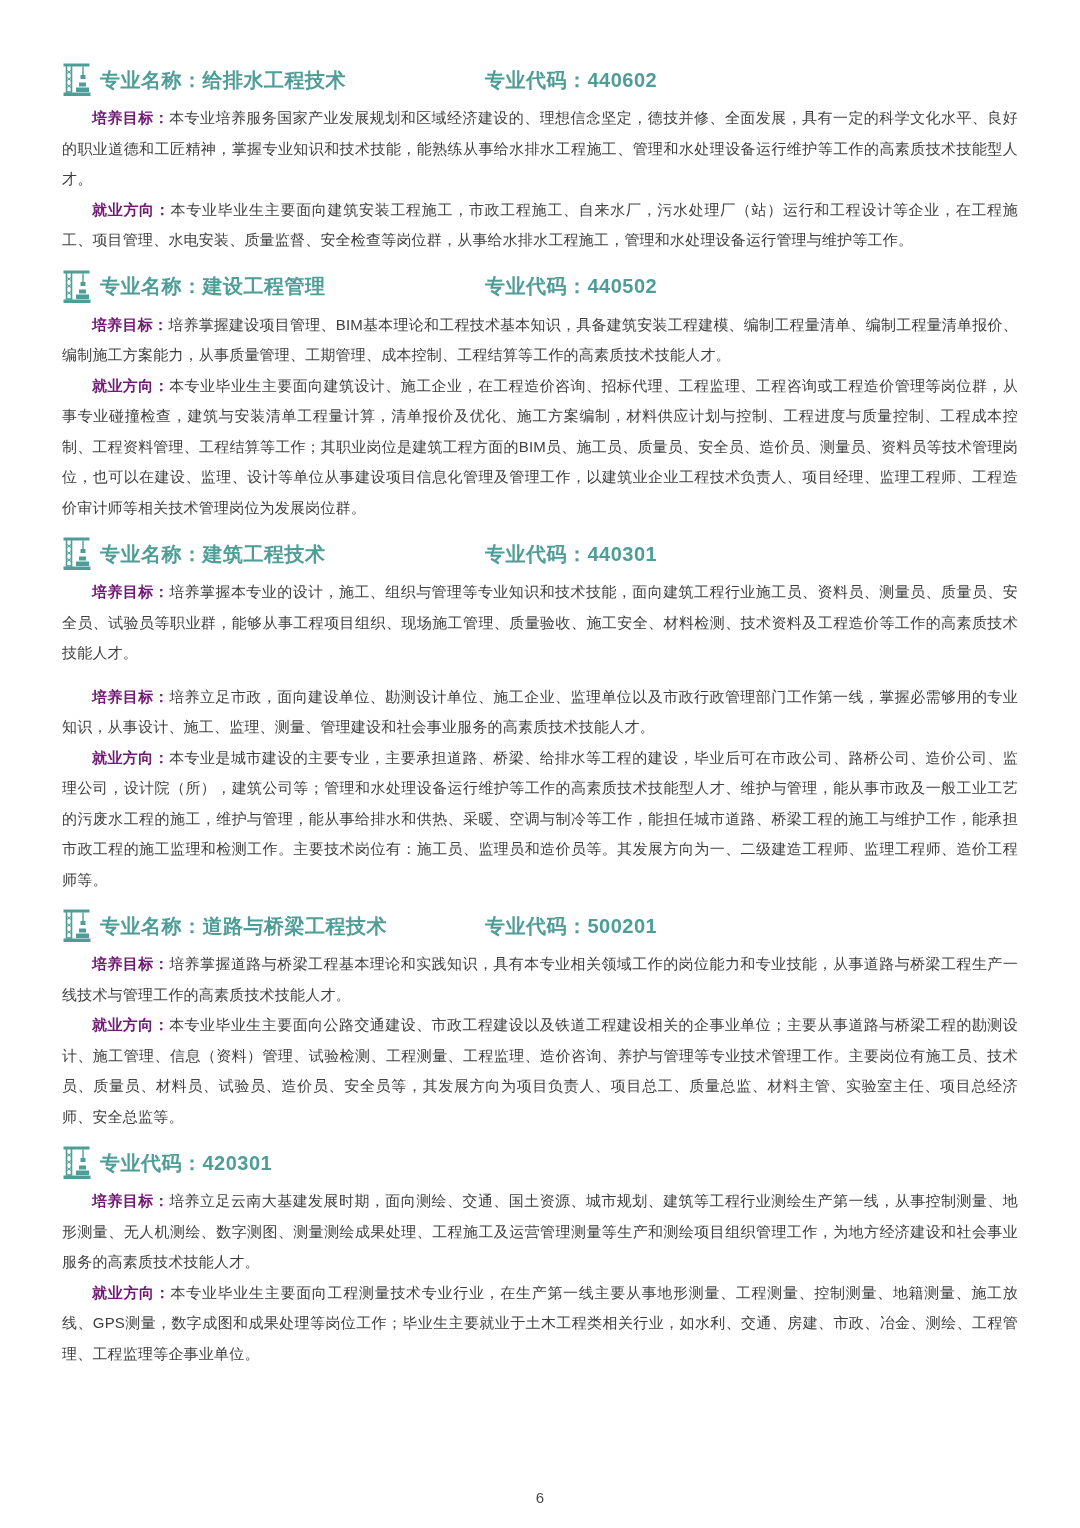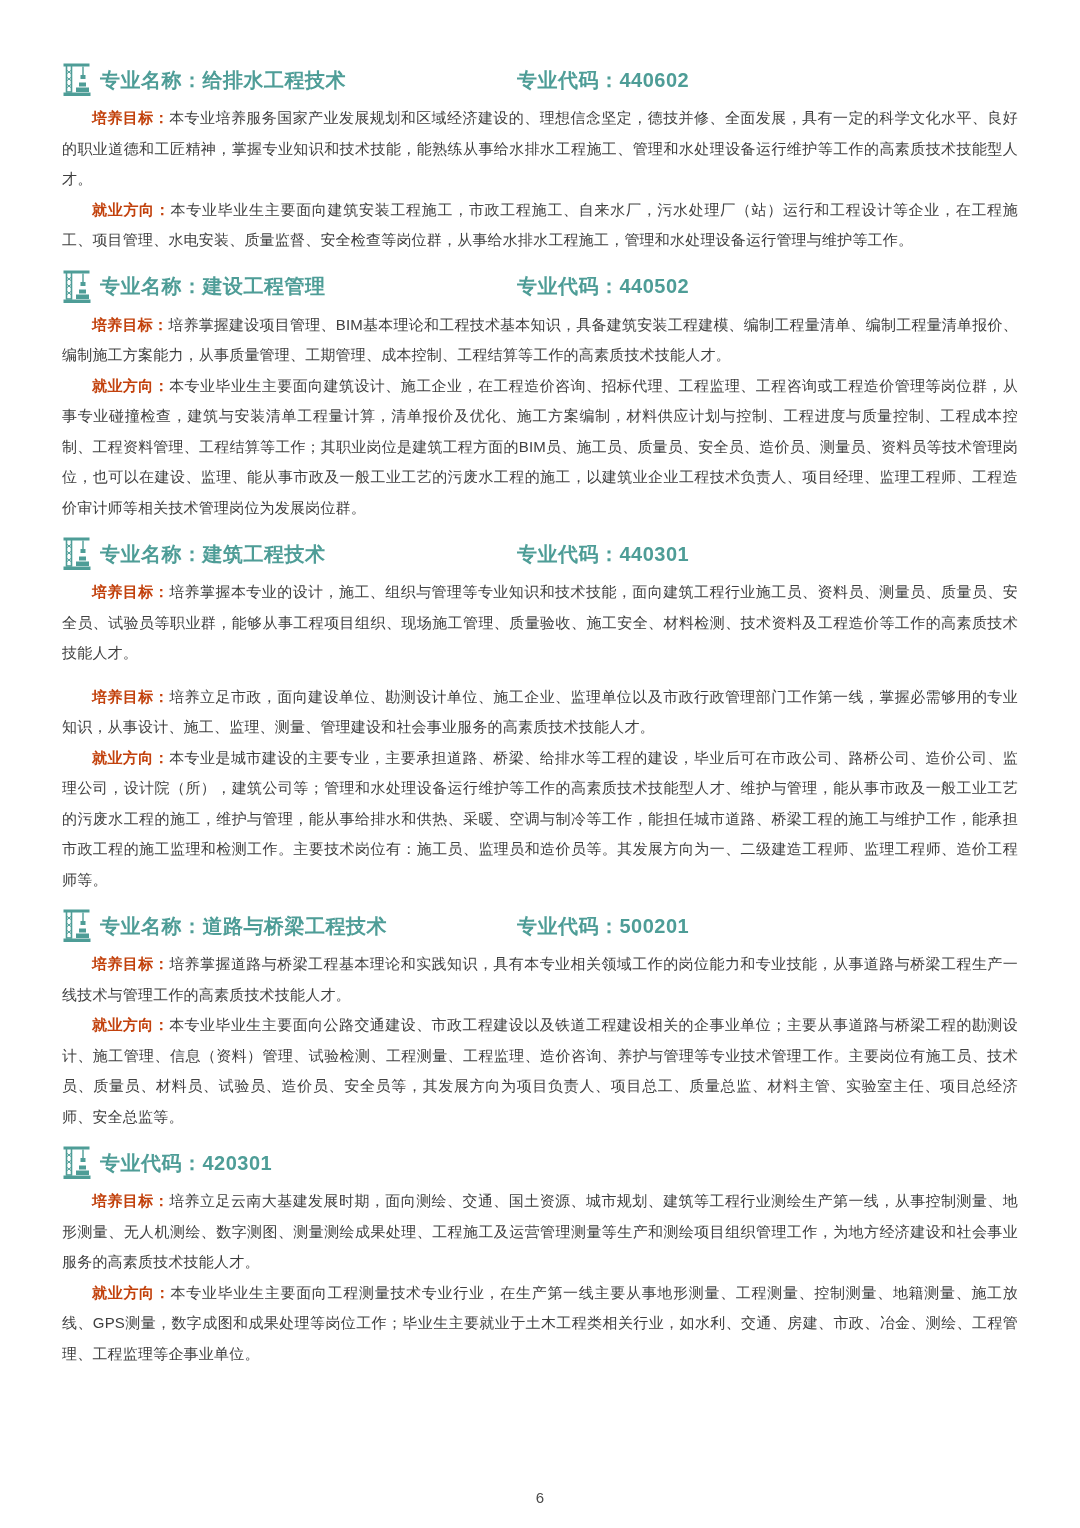--- a/index.html
+++ b/index.html
@@ -27,34 +27,33 @@
     height: 36px;
     margin-right: 8px;
     flex: 0 0 auto;
   }
   .major-title {
     color: #4e9d97;
     font-weight: bold;
     font-size: 20px;
     letter-spacing: 0.5px;
     display: flex;
-    gap: 32px;
   }
   .name-block { width: 385px; display: inline-block; }
   .code-block { display: inline-block; }
   .para {
     font-size: 15px;
     line-height: 30.5px;
     text-align: justify;
     text-indent: 2em;
     color: #404040;
     letter-spacing: 0.2px;
   }
   .para-label {
-    color: #c2410c;
+    color: #701a75;
     font-weight: bold;
   }
   .page-footer {
     position: absolute;
     left: 0;
     bottom: 22px;
     width: 100%;
     text-align: center;
     font-size: 15px;
     color: #4a4a4a;
@@ -106,21 +105,21 @@
         <rect x="17" y="20.5" width="7" height="4" fill="#4e9d97"></rect>
 
         <rect x="1.5" y="30.5" width="27" height="3.5" fill="#4e9d97"></rect>
       </svg>
       <div class="major-title">
         <span class="name-block"><span>专业名称：</span><span>建设工程管理</span></span>
         <span class="code-block"><span>专业代码：</span><span>440502</span></span>
       </div>
     </div>
     <p class="para"><span class="para-label">培养目标：</span><span>培养掌握建设项目管理、BIM基本理论和工程技术基本知识，具备建筑安装工程建模、编制工程量清单、编制工程量清单报价、编制施工方案能力，从事质量管理、工期管理、成本控制、工程结算等工作的高素质技术技能人才。</span></p>
-    <p class="para"><span class="para-label">就业方向：</span><span>本专业毕业生主要面向建筑设计、施工企业，在工程造价咨询、招标代理、工程监理、工程咨询或工程造价管理等岗位群，从事专业碰撞检查，建筑与安装清单工程量计算，清单报价及优化、施工方案编制，材料供应计划与控制、工程进度与质量控制、工程成本控制、工程资料管理、工程结算等工作；其职业岗位是建筑工程方面的BIM员、施工员、质量员、安全员、造价员、测量员、资料员等技术管理岗位，也可以在建设、监理、能从事市政及一般工业工艺的污废水工程的施工，以建筑业企业工程技术负责人、项目经理、监理工程师、工程造价审计师等相关技术管理岗位为发展岗位群。</span></p>
+    <p class="para"><span class="para-label">就业方向：</span><span>本专业毕业生主要面向建筑设计、施工企业，在工程造价咨询、招标代理、工程监理、工程咨询或工程造价管理等岗位群，从事专业碰撞检查，建筑与安装清单工程量计算，清单报价及优化、施工方案编制，材料供应计划与控制、工程进度与质量控制、工程成本控制、工程资料管理、工程结算等工作；其职业岗位是建筑工程方面的BIM员、施工员、质量员、安全员、造价员、测量员、资料员等技术管理岗位，也可以在建设、监理、设计等单位从事建设项目信息化管理及管理工作，以建筑业企业工程技术负责人、项目经理、监理工程师、工程造价审计师等相关技术管理岗位为发展岗位群。</span></p>
   </section>
 
   <section class="major-section">
     <div class="major-header">
       <svg class="crane-icon" viewBox="0 0 30 36" fill="none" xmlns="http://www.w3.org/2000/svg">
 
         <rect x="4.5" y="3" width="5" height="27" stroke="#4e9d97" stroke-width="1.6"></rect>
         <path d="M4.5 8 L9.5 12 M9.5 8 L4.5 12 M4.5 15 L9.5 19 M9.5 15 L4.5 19 M4.5 22 L9.5 26 M9.5 22 L4.5 26" stroke="#4e9d97" stroke-width="1"></path>
 
         <rect x="1.5" y="1.5" width="26" height="3" fill="#4e9d97"></rect>

